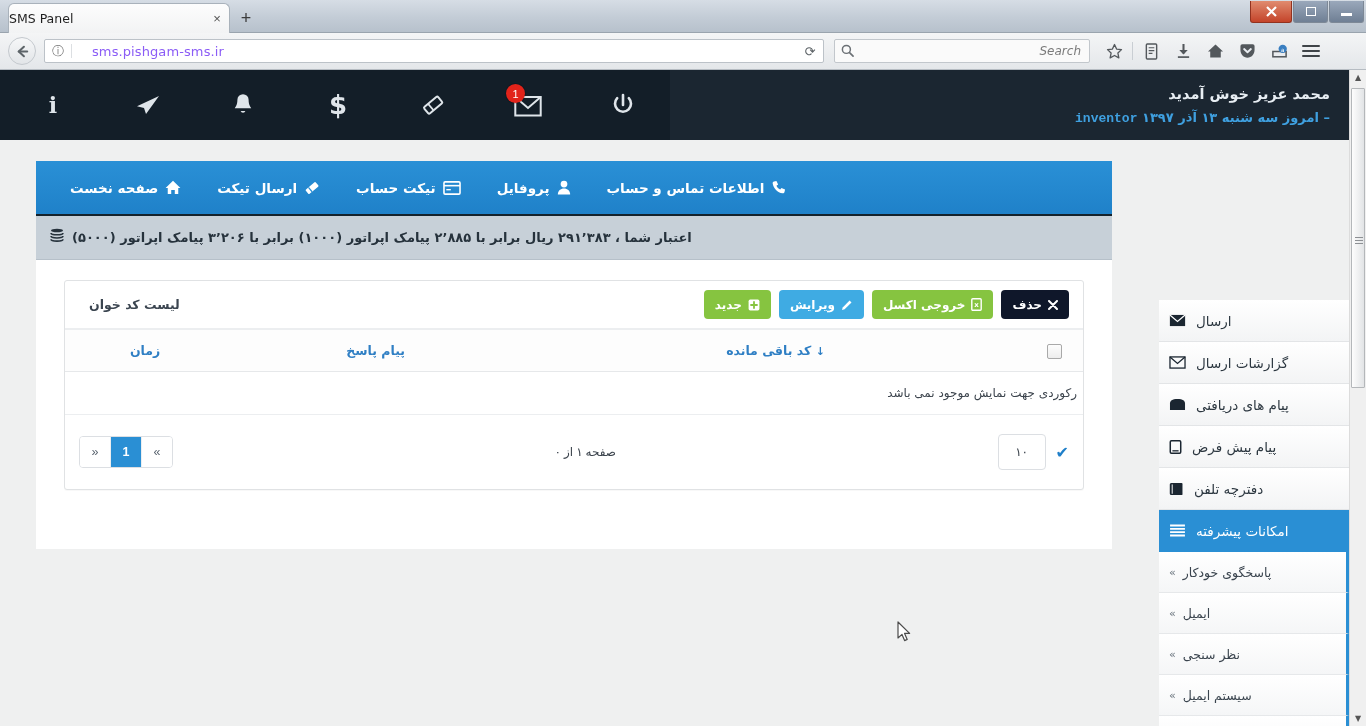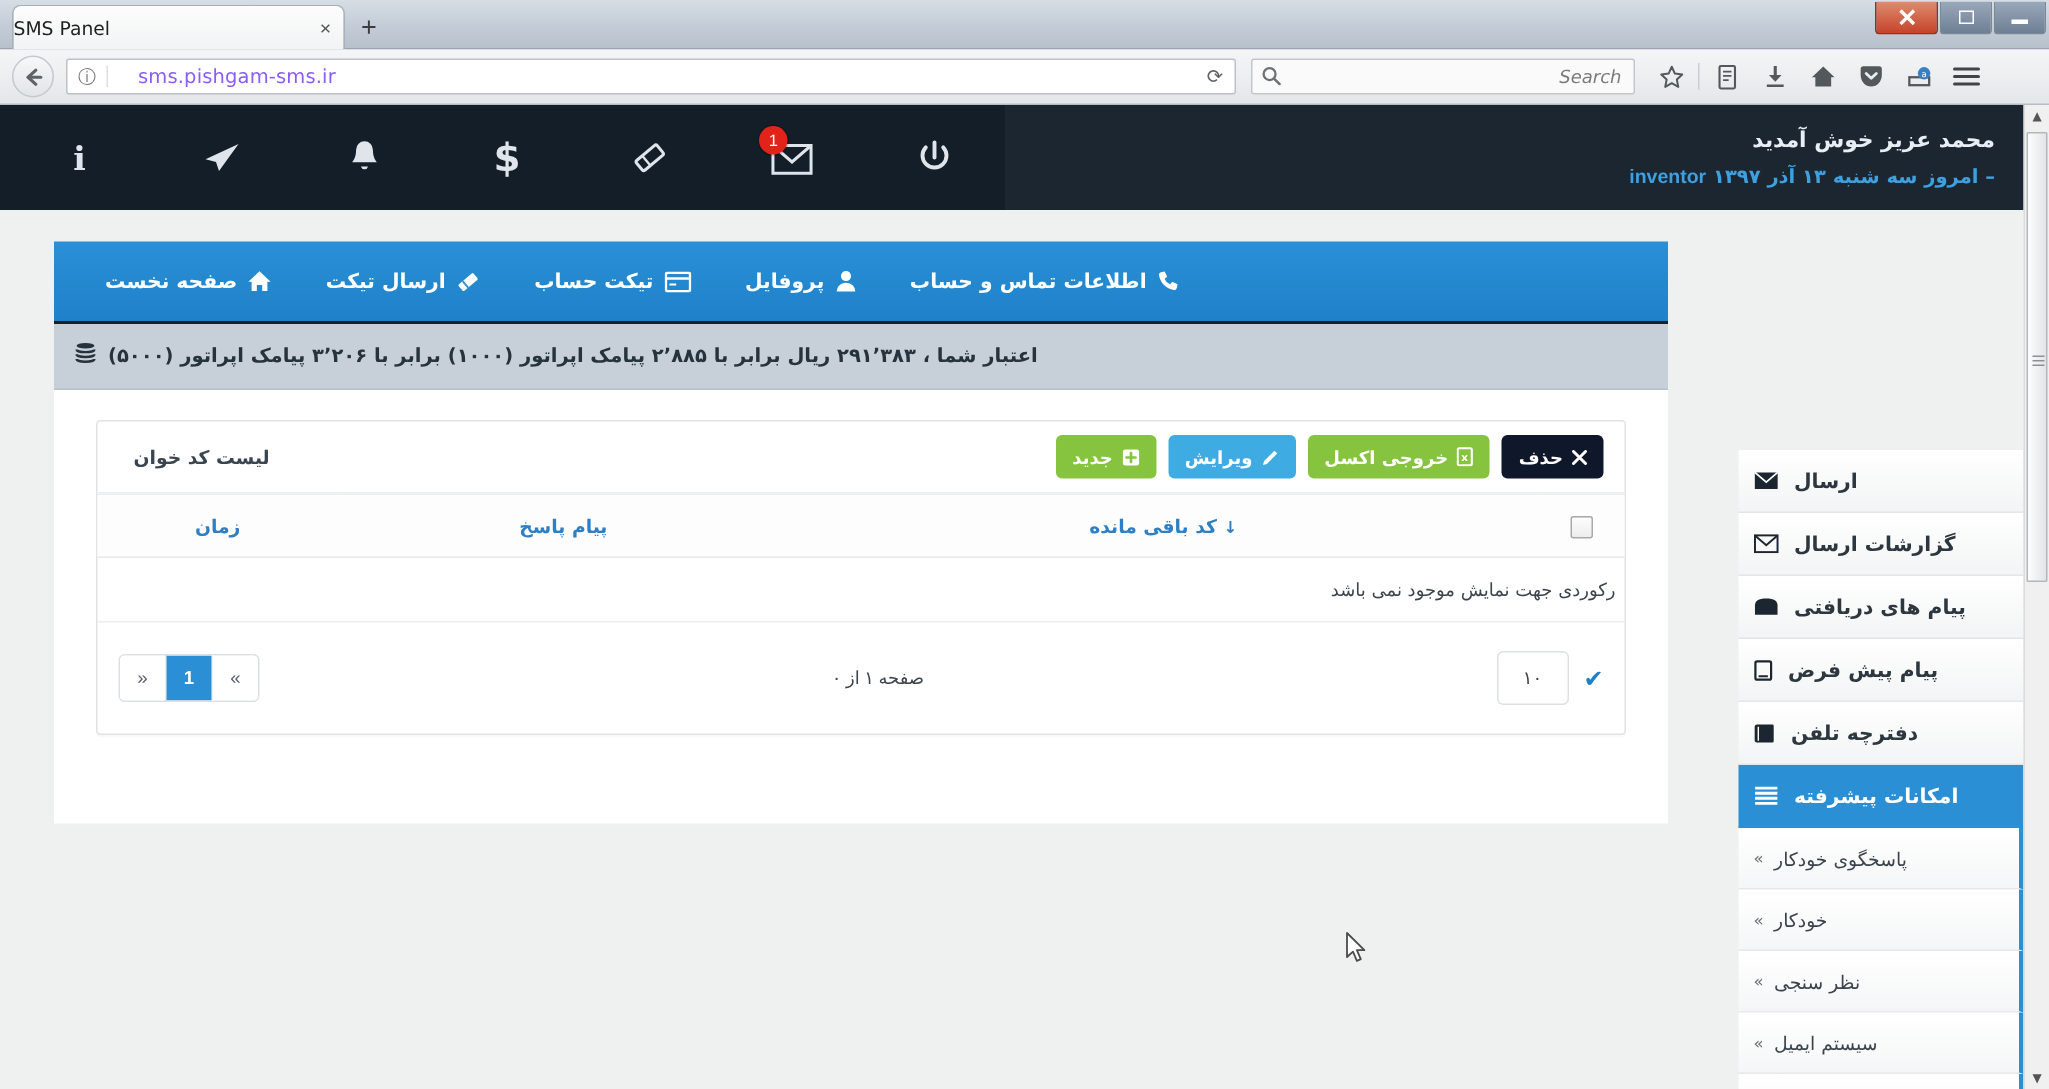--- a/index.html
+++ b/index.html
@@ -113,21 +113,21 @@
     background:#e2231a;color:#fff;font-size:11px;
     display:flex;align-items:center;justify-content:center;
     font-family:"Liberation Sans",sans-serif;
     box-shadow:0 0 0 1px rgba(0,0,0,.15);
   }
   .welcome{
     position:absolute;right:36px;top:12px;text-align:right;line-height:1.7;
   }
   .welcome .w1{color:#e8eef3;font-size:14.5px;font-weight:bold;}
   .welcome .w2{color:#3fa0e0;font-size:13px;font-weight:bold;}
-  .welcome .w2 .lat{font-family:Liberation Sans, sans-serif;}
+  .welcome .w2 .lat{font-family:Liberation Mono, monospace;}
 
   
   .page{position:absolute;left:0;top:140px;width:1366px;height:586px;background:#eff0f0;}
 
   
   .content{
     position:absolute;left:36px;top:21px;width:1076px;
   }
   .bluebar{
     height:55px;background:linear-gradient(#2a90d6,#1f81c9);
@@ -223,21 +223,21 @@
 
   
   .sidebar{
     position:absolute;right:17px;top:160px;width:190px;
   }
   .side-item{
     height:42px;background:linear-gradient(#ffffff,#f3f4f5);
     border-bottom:1px solid #e3e5e7;
     display:flex;align-items:center;justify-content:flex-end;
     padding:0 14px 0 10px;box-sizing:border-box;gap:10px;
-    font-size:13.5px;color:#2c3740;font-weight:bold;
+    font-size:13.5px;color:#2c3740;font-weight:normal;
   }
   .side-item.active{
     background:#2a8fd4;color:#fff;border-bottom-color:#2a8fd4;
   }
   .side-item svg{display:block;}
   .side-sub{
     height:41px;background:linear-gradient(#ffffff,#f5f6f7);
     border-bottom:1px solid #e6e8ea;
     border-right:3px solid #2a8fd4;
     display:flex;align-items:center;justify-content:flex-end;
@@ -650,21 +650,21 @@
               <path d="M1 1.6 H17 M1 5.2 H17 M1 8.8 H17 M1 12.4 H17" stroke="#fff" stroke-width="2"></path>
             </svg>
         </span>
       </div>
 
       <div class="side-sub">
         <span>پاسخگوی خودکار</span>
         <span class="chev">»</span>
       </div>
       <div class="side-sub">
-        <span>خودکار</span>
+        <span>ایمیل</span>
         <span class="chev">»</span>
       </div>
       <div class="side-sub">
         <span>نظر سنجی</span>
         <span class="chev">»</span>
       </div>
       <div class="side-sub">
         <span>سیستم ایمیل</span>
         <span class="chev">»</span>
       </div>

